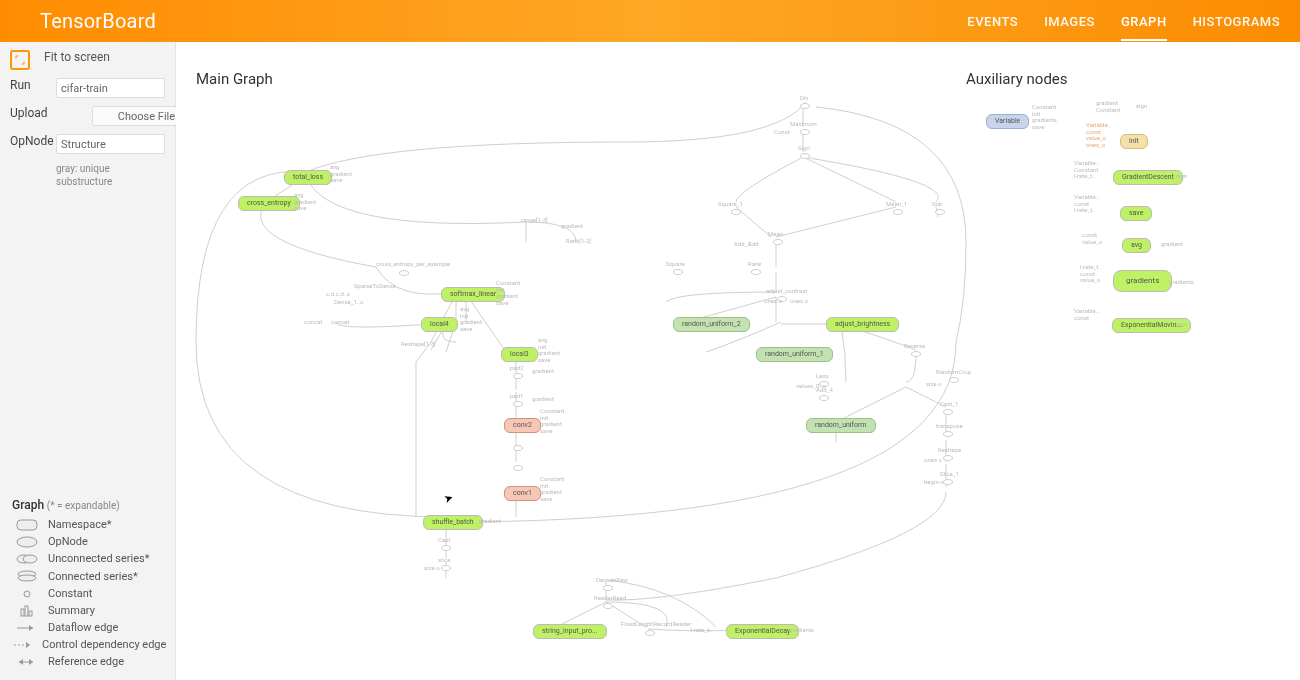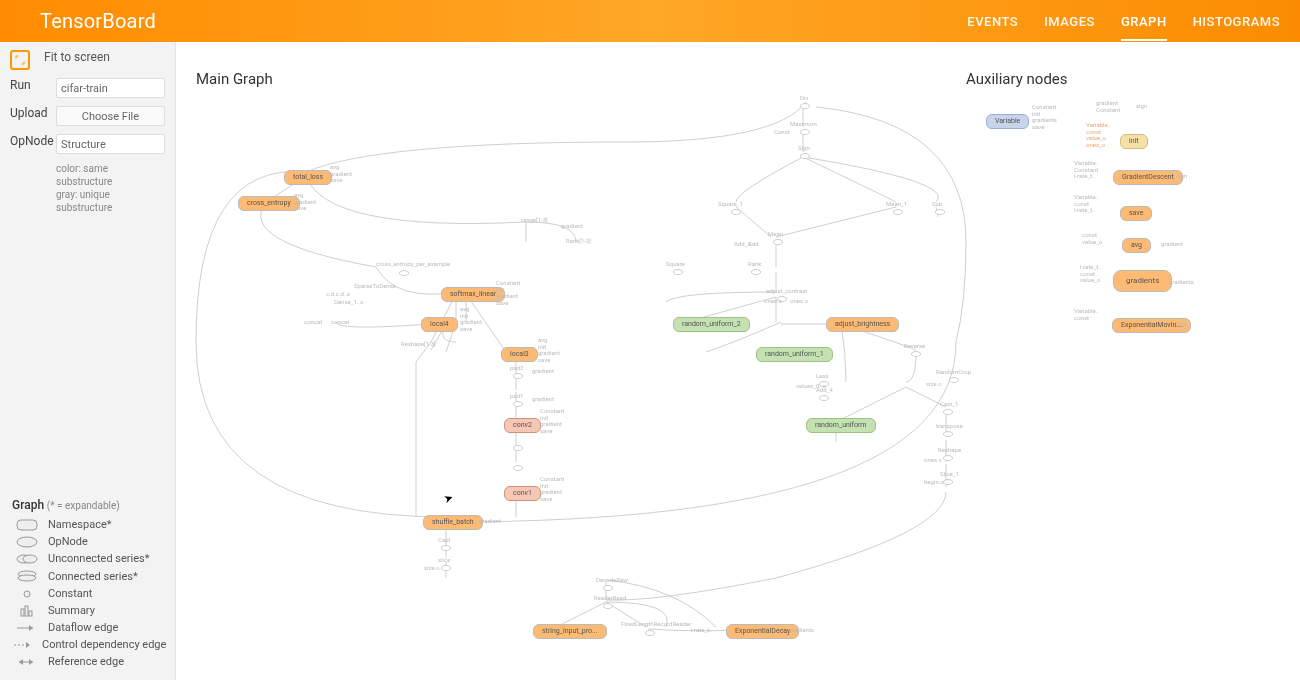--- a/index.html
+++ b/index.html
@@ -13,40 +13,40 @@
 .header .tab.active { opacity:1; border-bottom:2px solid #fff; }
 
 
 .sidebar { position:absolute; left:0; top:42px; bottom:0; width:176px; background:#f3f3f3; border-right:1px solid #e2e2e2; padding:8px 10px; font-size:12px; color:#555; }
 .ctrl-row { display:flex; align-items:flex-start; margin-bottom:8px; }
 .ctrl-row .lbl { width:46px; color:#444; }
 .ctrl-row .fld { flex:1; }
 .fit-row .icon-box { width:20px; height:20px; border:2px solid #ff9800; border-radius:3px; display:inline-flex; align-items:center; justify-content:center; margin-right:14px; }
 .fit-row .icon-box svg { width:12px; height:12px; stroke:#ff9800; fill:none; }
 .sel { width:100%; background:#fff; border:1px solid #ddd; border-radius:2px; height:20px; font-size:11px; padding:1px 4px; color:#666; }
-.filebtn { width:100%; background:#fafafa; border:1px solid #ddd; border-radius:2px; height:20px; font-size:11px; padding:1px 4px; color:#666; text-align:center; }
+.filebtn { width:100%; background:#fafafa; border:1px solid #ddd; border-radius:2px; height:20px; font-size:11px; padding:1px 4px; color:#666; text-align:center;margin-left:36px; }
 .hint { font-size:10px; color:#888; line-height:1.3; padding-left:46px; }
 
 
 .legend { position:absolute; left:0; bottom:0; width:176px; padding:10px 12px 8px; font-size:11px; color:#555; }
 .legend h4 { font-size:12px; font-weight:500; color:#333; margin-bottom:4px; }
 .legend .sub { font-size:10px; color:#888; margin-bottom:6px; }
 .legend .row { display:flex; align-items:center; margin-bottom:4px; white-space:nowrap; }
 .legend .glyph { width:30px; display:flex; justify-content:center; margin-right:6px; }
 .legend svg { stroke:#999; fill:#eee; }
 
 
 .canvas { position:absolute; left:176px; top:42px; right:0; bottom:0; background:#fff; }
 .canvas h3 { position:absolute; font-size:15px; font-weight:400; color:#333; }
 .title-main { left:20px; top:28px; }
 .title-aux  { left:790px; top:28px; }
 
 
 .node { position:absolute; font-size:7px; color:#555; border-radius:6px; padding:3px 8px; text-align:center; white-space:nowrap; line-height:1; }
-.ns   { background:#fdba74; border:1px solid #bbb; }         
+.ns   { background:#bef264; border:1px solid #bbb; }         
 .ns-o { background:#f6c7b6; border:1px solid #d19378; }    
 .ns-g { background:#c4e1b2; border:1px solid #9bc184; }    
 .ns-b { background:#c7d4ea; border:1px solid #9aafd4; }    
 .ns-y { background:#f4e0a8; border:1px solid #d6be78; }    
 .big  { padding:6px 12px; border-radius:8px; font-size:8px; }
 .tag  { position:absolute; font-size:6px; color:#bbb; white-space:nowrap; }
 .tag.o{ color:#e8a878; }
 .tag-stack { display:flex; flex-direction:column; line-height:1.1; }
 
 
@@ -86,21 +86,20 @@
     <span class="fld"><input class="sel" value="cifar-train" style=""></span>
   </div>
   <div class="ctrl-row">
     <span class="lbl">Upload</span>
     <span class="fld"><button class="filebtn">Choose File</button></span>
   </div>
   <div class="ctrl-row">
     <span class="lbl">OpNode</span>
     <span class="fld"><input class="sel" value="Structure" style=""></span>
   </div>
-  <div class="hint">color: same substructure</div>
   <div class="hint">gray: unique substructure</div>
 </div>
 
 <div class="legend">
   <h4 style="display:inline">Graph</h4>
   <span class="sub">(* = expandable)</span>
   <div style="height:6px"></div>
   <div class="row">
       <span class="glyph">
         <svg width="22" height="12">

